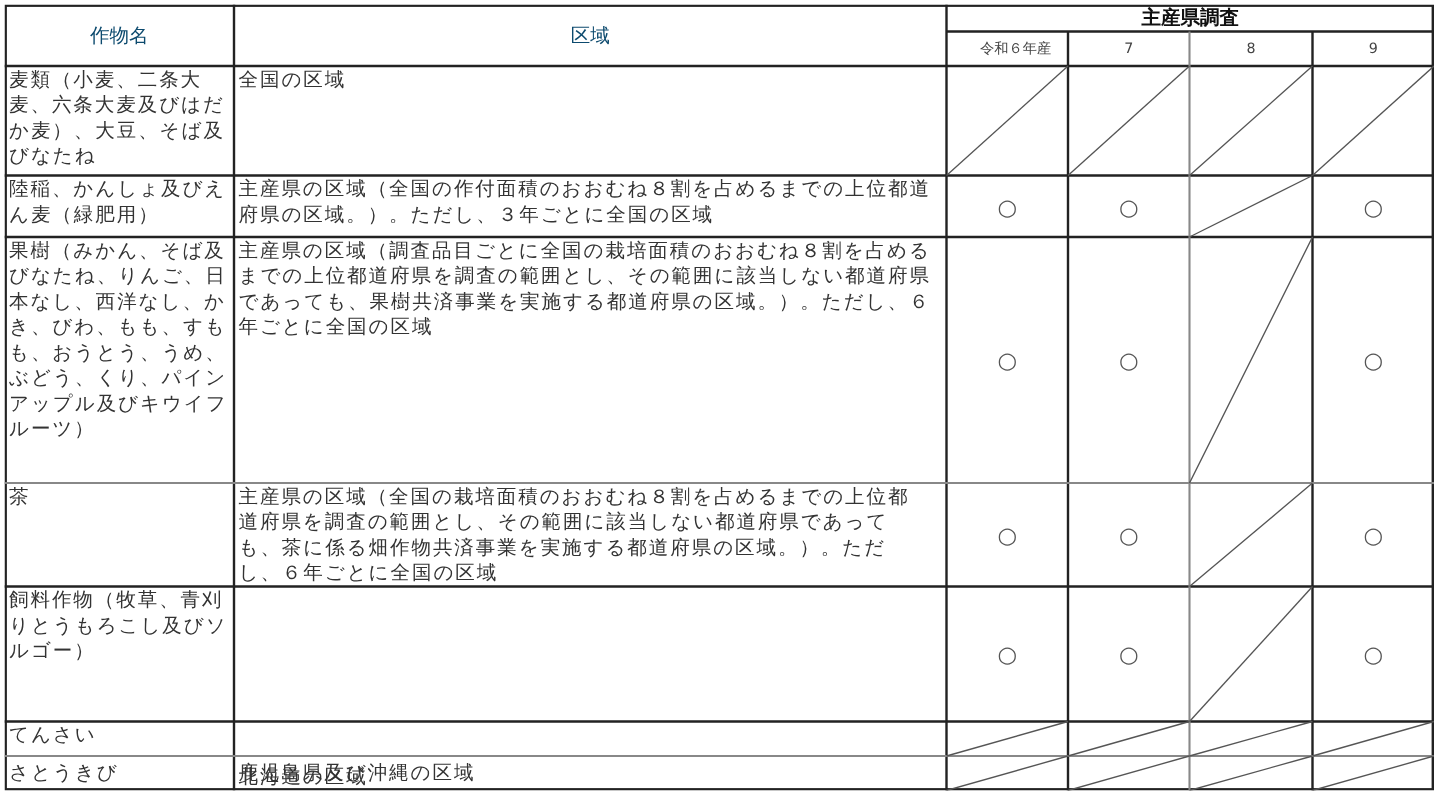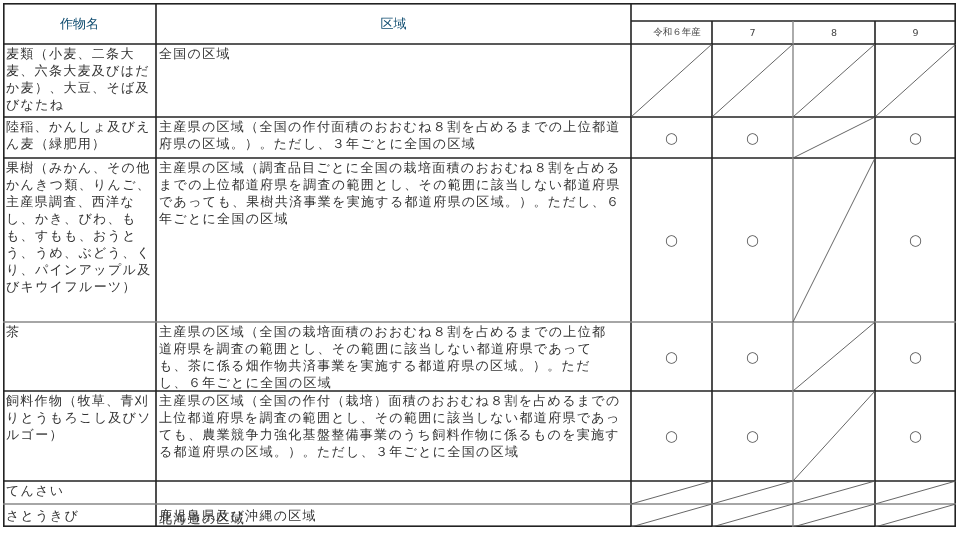--- a/index.html
+++ b/index.html
@@ -14,48 +14,48 @@
     .mark { display: flex; align-items: center; justify-content: center; font-size: 15px; color: #555; font-family: "DejaVu Sans", sans-serif; }
     svg.lines { position: absolute; left: 0; top: 0; pointer-events: none; }
   </style>
 </head>
 <body>
 
 <div class="tbl">
 
   <div class="cell hdr" style="left:0;top:0;width:153px;height:41px;">作物名</div>
   <div class="cell hdr" style="left:153px;top:0;width:475px;height:41px;">区域</div>
+  <div class="cell hdr group" style="left:628px;top:0;width:325px;height:18px;">主産県調査</div>
   <div class="cell hdr sub" style="left:628px;top:18px;width:81px;height:23px;padding-left:11px;">令和６年産</div>
   <div class="cell hdr sub" style="left:709px;top:18px;width:81px;height:23px;">7</div>
   <div class="cell hdr sub" style="left:790px;top:18px;width:82px;height:23px;">8</div>
   <div class="cell hdr sub" style="left:872px;top:18px;width:81px;height:23px;">9</div>
 
   <div class="cell txt" style="left:0;top:41px;width:153px;height:73px;">麦類（小麦、二条大麦、六条大麦及びはだか麦）、大豆、そば及びなたね</div>
   <div class="cell txt" style="left:153px;top:41px;width:392px;height:73px;">全国の区域</div>
 
   <div class="cell txt" style="left:0;top:114px;width:153px;height:44px;">陸稲、かんしょ及びえん麦（緑肥用）</div>
   <div class="cell txt" style="left:153px;top:114px;width:475px;height:41px;">主産県の区域（全国の作付面積のおおむね８割を占めるまでの上位都道府県の区域。）。ただし、３年ごとに全国の区域</div>
   <div class="cell mark" style="left:628px;top:114px;width:81px;height:41px;">○</div>
   <div class="cell mark" style="left:709px;top:114px;width:81px;height:41px;">○</div>
   <div class="cell mark" style="left:872px;top:114px;width:81px;height:41px;">○</div>
 
-  <div class="cell txt" style="left:0;top:155px;width:153px;height:164px;">果樹（みかん、その他かんきつ類、りんご、主産県調査、西洋なし、かき、びわ、もも、すもも、おうとう、うめ、ぶどう、くり、パインアップル及びキウイフルーツ）</div>
+  <div class="cell txt" style="left:0;top:155px;width:153px;height:164px;">果樹（みかん、そば及びなたね、りんご、日本なし、西洋なし、かき、びわ、もも、すもも、おうとう、うめ、ぶどう、くり、パインアップル及びキウイフルーツ）</div>
   <div class="cell txt" style="left:153px;top:155px;width:467px;height:164px;">主産県の区域（調査品目ごとに全国の栽培面積のおおむね８割を占めるまでの上位都道府県を調査の範囲とし、その範囲に該当しない都道府県であっても、果樹共済事業を実施する都道府県の区域。）。ただし、６年ごとに全国の区域</div>
   <div class="cell mark" style="left:628px;top:155px;width:81px;height:164px;">○</div>
   <div class="cell mark" style="left:709px;top:155px;width:81px;height:164px;">○</div>
   <div class="cell mark" style="left:872px;top:155px;width:81px;height:164px;">○</div>
 
   <div class="cell txt" style="left:0;top:319px;width:153px;height:69px;">茶</div>
   <div class="cell txt" style="left:153px;top:319px;width:460px;height:69px;">主産県の区域（全国の栽培面積のおおむね８割を占めるまでの上位都道府県を調査の範囲とし、その範囲に該当しない都道府県であっても、茶に係る畑作物共済事業を実施する都道府県の区域。）。ただし、６年ごとに全国の区域</div>
   <div class="cell mark" style="left:628px;top:319px;width:81px;height:69px;">○</div>
   <div class="cell mark" style="left:709px;top:319px;width:81px;height:69px;">○</div>
   <div class="cell mark" style="left:872px;top:319px;width:81px;height:69px;">○</div>
 
   <div class="cell txt" style="left:0;top:388px;width:153px;height:90px;">飼料作物（牧草、青刈りとうもろこし及びソルゴー）</div>
-  <div class="cell txt" style="left:153px;top:388px;width:475px;height:90px;">主産県の区域（全国の作付（栽培）面積のおおむね８割を占めるまでの上位都道府県を調査の範囲とし、その範囲に該当しない都道府県であっても、農業競争力強化基盤整備事業のうち飼料作物に係るものを実施する都道府県の区域。）。ただし、３年ごとに全国の区域</div>
   <div class="cell mark" style="left:628px;top:388px;width:81px;height:90px;">○</div>
   <div class="cell mark" style="left:709px;top:388px;width:81px;height:90px;">○</div>
   <div class="cell mark" style="left:872px;top:388px;width:81px;height:90px;">○</div>
 
   <div class="cell txt" style="left:0;top:478px;width:153px;height:23px;">てんさい</div>
   <div class="cell txt" style="left:153px;top:478px;width:475px;height:23px;margin-top:28px;">北海道の区域</div>
 
   <div class="cell txt" style="left:153px;top:501px;width:475px;height:23px;padding-top:3px;">鹿児島県及び沖縄の区域</div>
   <div class="cell txt" style="left:0;top:501px;width:153px;height:23px;padding-top:3px;">さとうきび</div>
 

